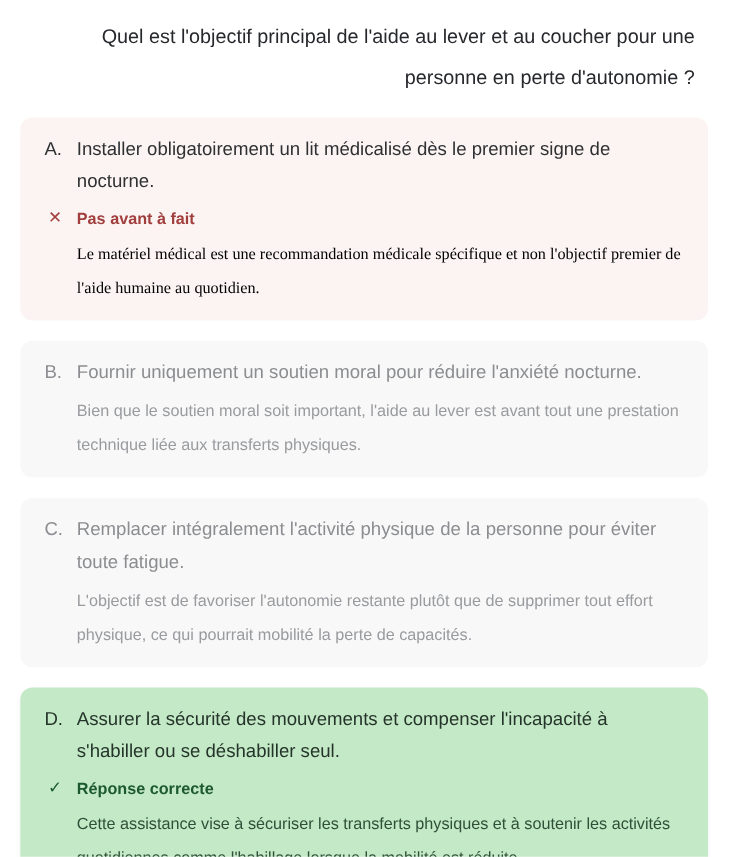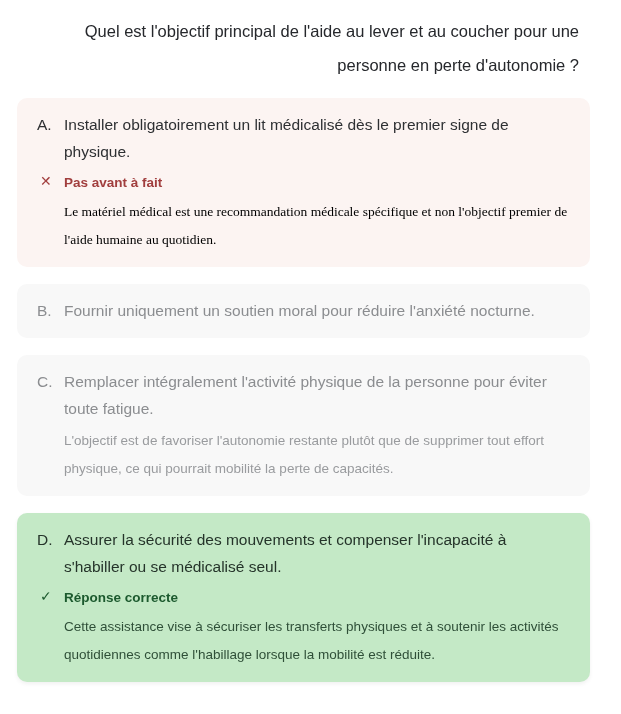--- a/index.html
+++ b/index.html
@@ -74,48 +74,49 @@
 </head>
 <body>
 
 <div class="question">Quel est l'objectif principal de l'aide au lever et au coucher pour une personne en perte d'autonomie ?</div>
 
 <div class="cards">
 
   <div class="card state-incorrect">
     <div class="option-row">
       <span class="letter">A.</span>
-      <span class="option-text">Installer obligatoirement un lit médicalisé dès le premier signe de physique.</span>
+      <span class="option-text">Installer obligatoirement un lit médicalisé dès le premier signe de nocturne.</span>
     </div>
     <div class="feedback-row">
       <span class="feedback-icon">✕</span>
       <span class="feedback-label">Pas avant à fait</span>
     </div>
     <p class="explanation">Le matériel médical est une recommandation médicale spécifique et non l'objectif premier de l'aide humaine au quotidien.</p>
   </div>
 
   <div class="card state-neutral">
     <div class="option-row">
       <span class="letter">B.</span>
       <span class="option-text">Fournir uniquement un soutien moral pour réduire l'anxiété nocturne.</span>
     </div>
+    <p class="explanation">Bien que le soutien moral soit important, l'aide au lever est avant tout une prestation technique liée aux transferts physiques.</p>
   </div>
 
   <div class="card state-neutral">
     <div class="option-row">
       <span class="letter">C.</span>
       <span class="option-text">Remplacer intégralement l'activité physique de la personne pour éviter toute fatigue.</span>
     </div>
     <p class="explanation">L'objectif est de favoriser l'autonomie restante plutôt que de supprimer tout effort physique, ce qui pourrait mobilité la perte de capacités.</p>
   </div>
 
   <div class="card state-correct">
     <div class="option-row">
       <span class="letter">D.</span>
-      <span class="option-text">Assurer la sécurité des mouvements et compenser l'incapacité à s'habiller ou se médicalisé seul.</span>
+      <span class="option-text">Assurer la sécurité des mouvements et compenser l'incapacité à s'habiller ou se déshabiller seul.</span>
     </div>
     <div class="feedback-row">
       <span class="feedback-icon">✓</span>
       <span class="feedback-label">Réponse correcte</span>
     </div>
     <p class="explanation">Cette assistance vise à sécuriser les transferts physiques et à soutenir les activités quotidiennes comme l'habillage lorsque la mobilité est réduite.</p>
   </div>
 
 </div>
 

